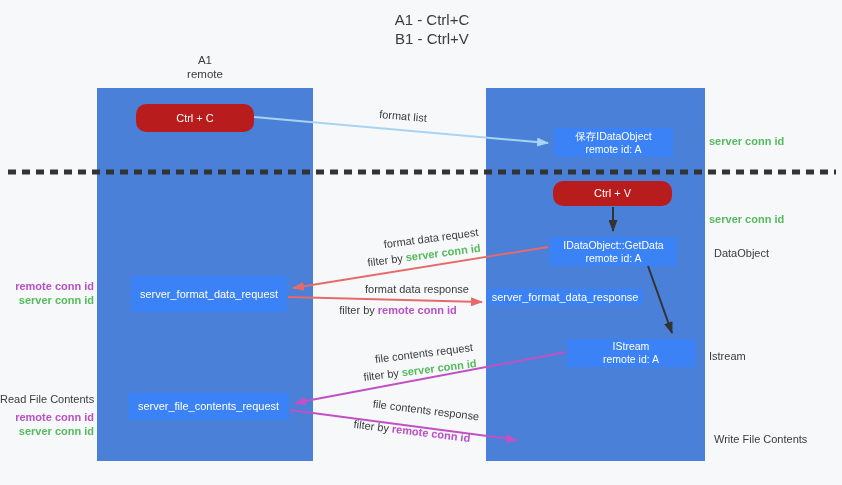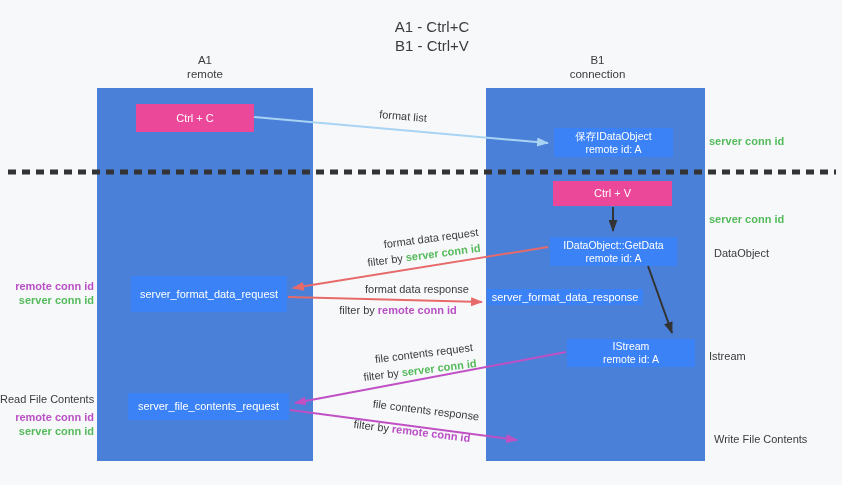--- a/index.html
+++ b/index.html
@@ -6,42 +6,42 @@
   body{
     width:842px;height:485px;
     background:#f7f8fa;
     font-family:"Liberation Sans", sans-serif;
     color:#3b3b3b;
     overflow:hidden;
   }
   #canvas{position:relative;width:842px;height:485px;}
 
   .title{
-    position:absolute;left:332px;top:17px;width:200px;
+    position:absolute;left:332px;top:10px;width:200px;
     text-align:center;font-size:15px;line-height:19px;color:#3b3b3b;
   }
 
   .lane-header{
     position:absolute;width:216px;text-align:center;
     font-size:11.5px;line-height:14px;color:#3b3b3b;
   }
   .lane{
     position:absolute;top:88px;height:373px;
     background:#4a80d8;
   }
   #lane-a1{left:97px;width:216px;}
   #lane-b1{left:486px;width:219px;}
 
   .node{
     position:absolute;display:flex;flex-direction:column;
     align-items:center;justify-content:center;
     color:#ffffff;font-size:11px;line-height:13px;text-align:center;
     white-space:nowrap;
   }
-  .node.green{background:#ec4899;}
+  .node.green{background:#b91c1c;border-radius:10px;}
   .node.orange{background:#3b82f6;}
   .node .l2{font-size:10.5px;}
 
   .slabel{position:absolute;font-size:11px;line-height:14px;white-space:nowrap;}
   .green-t{color:#55ba5c;font-weight:bold;}
   .purple-t{color:#ba50c6;font-weight:bold;}
   .dark-t{color:#3b3b3b;}
 
   .left-col{position:absolute;left:0;width:94px;text-align:right;font-size:11px;line-height:14px;white-space:nowrap;}
 
@@ -61,24 +61,20 @@
   <div class="lane" id="lane-b1"></div>
 
   <div class="title">
     <div>A1 - Ctrl+C</div>
     <div>B1 - Ctrl+V</div>
   </div>
 
   <div class="lane-header" style="left:97px;top:53px;">
     <div>A1</div>
     <div>remote</div>
-  </div>
-  <div class="lane-header" style="left:488px;top:53px;width:219px;">
-    <div>B1</div>
-    <div>connection</div>
   </div>
 
   <div class="node green" style="left:136px;top:104px;width:118px;height:28px;">
     <div>Ctrl + C</div>
   </div>
 
   <div class="node orange" style="left:554px;top:128px;width:119px;height:29px;">
     <div class="l2">保存IDataObject</div>
     <div class="l2">remote id: A</div>
   </div>

